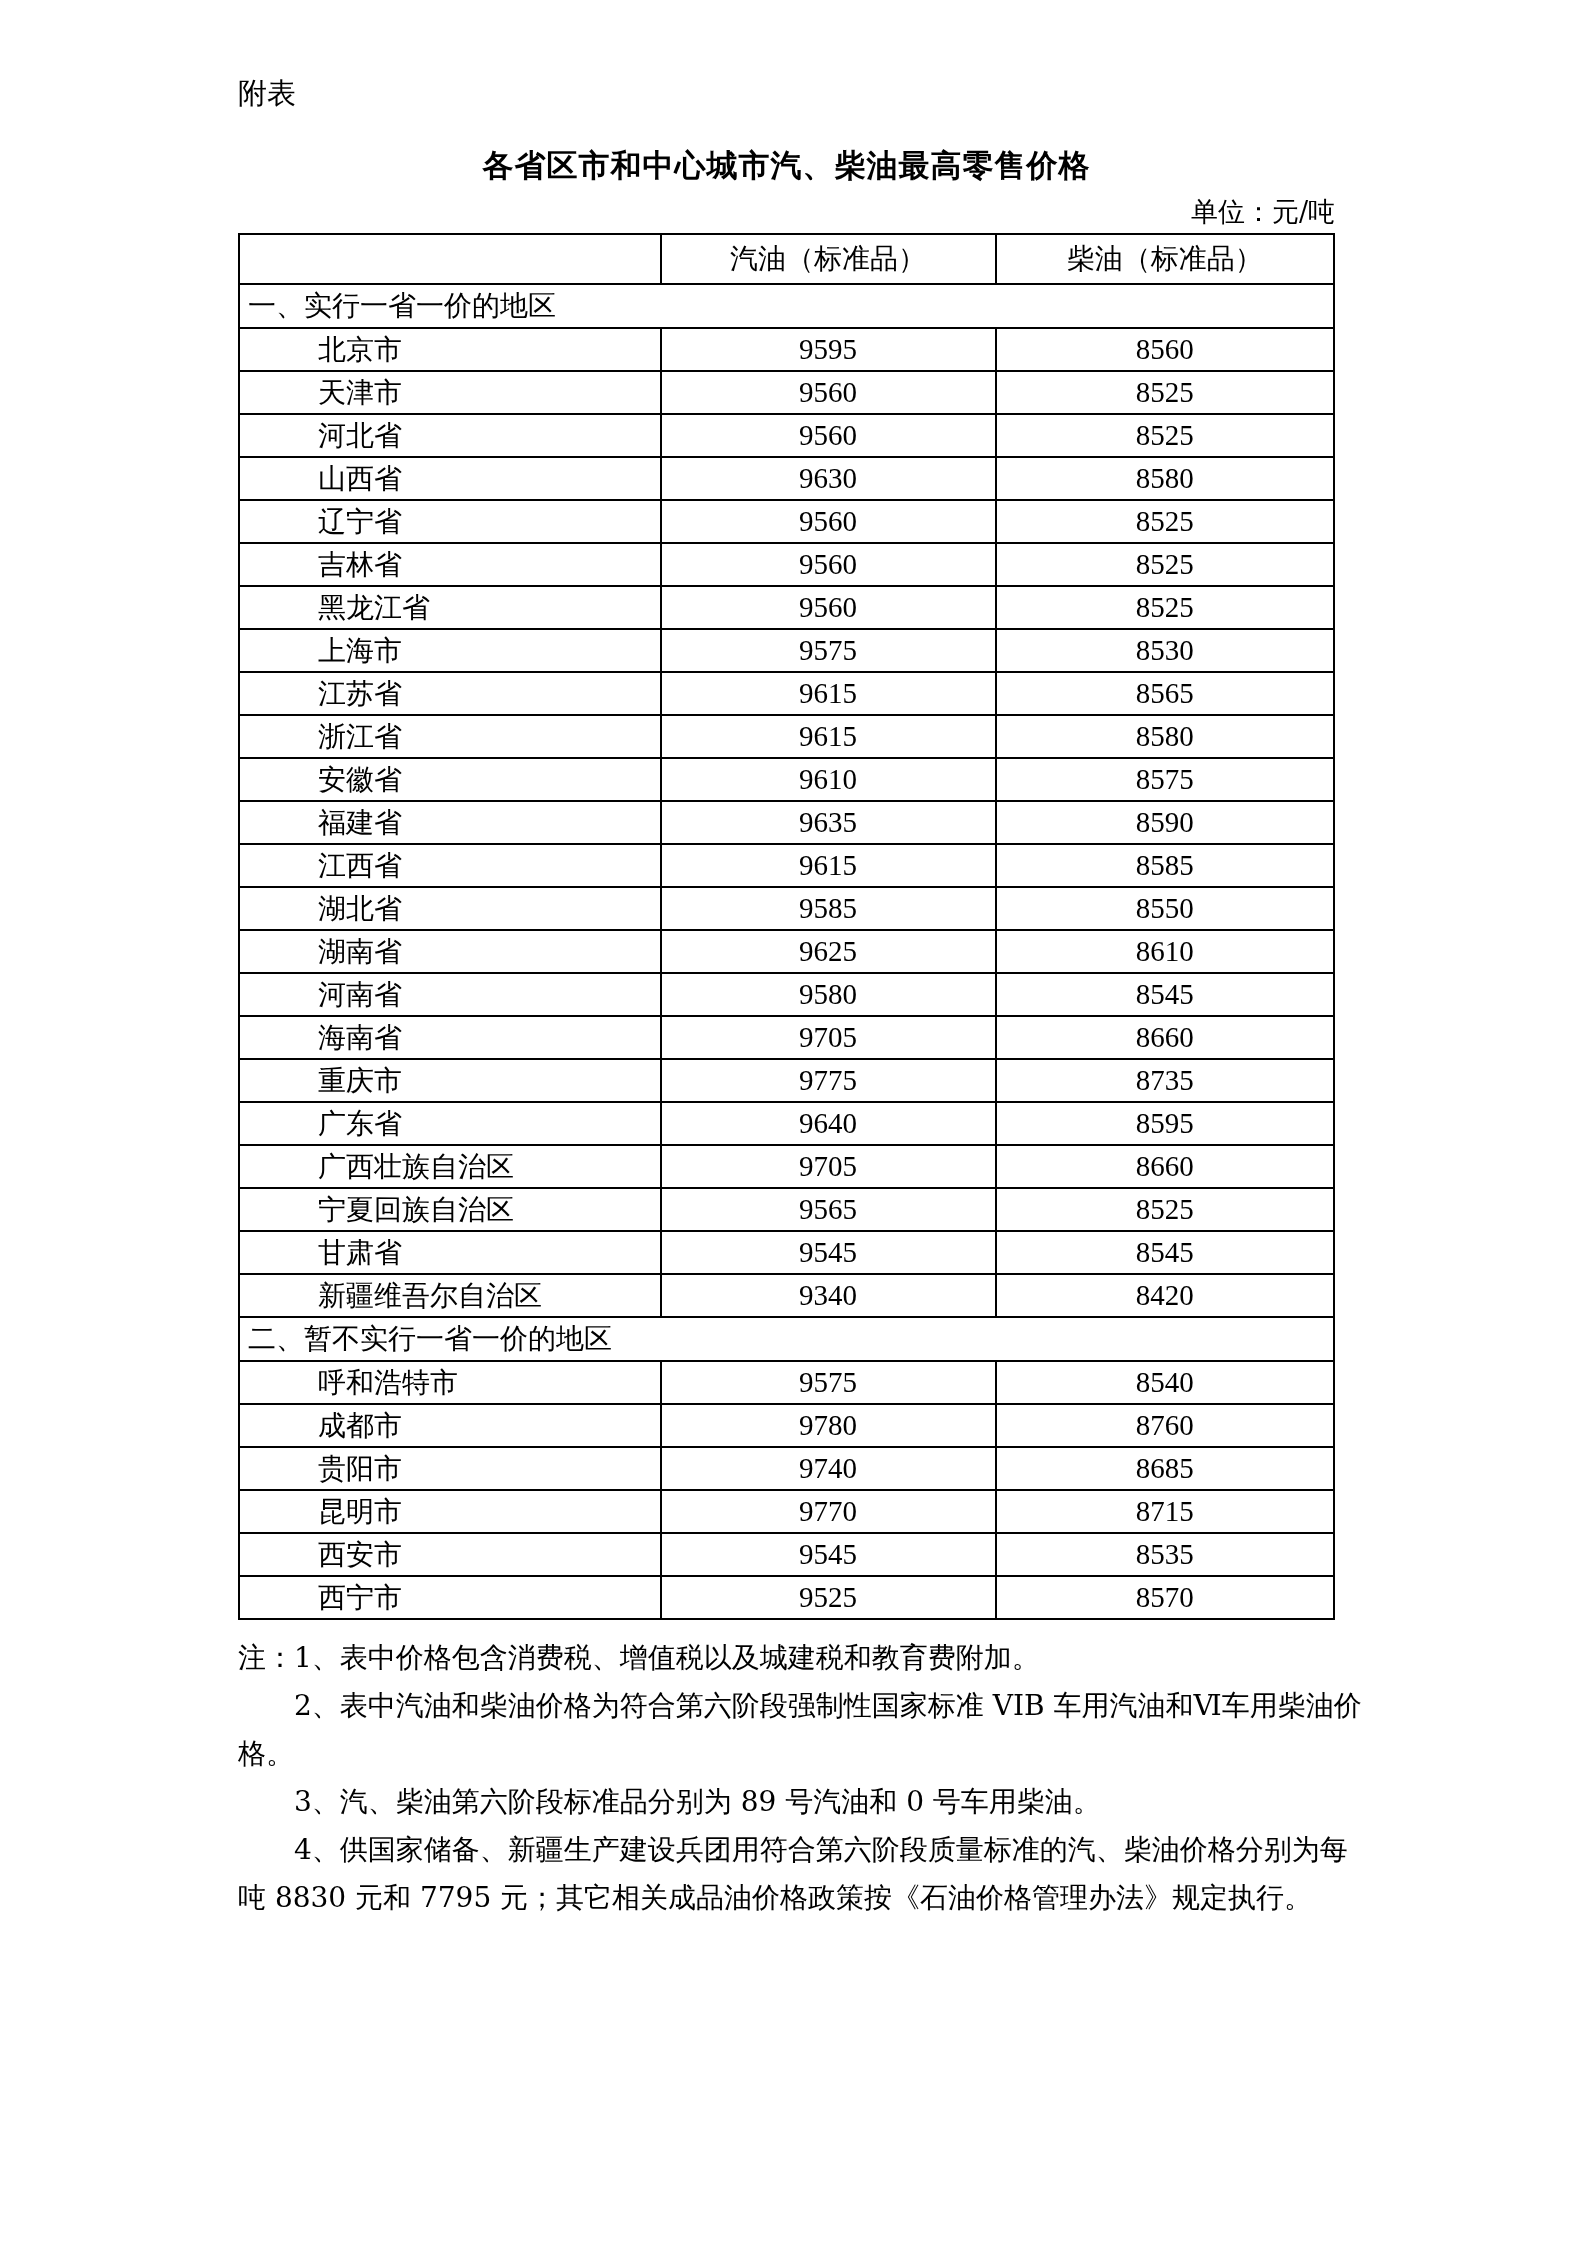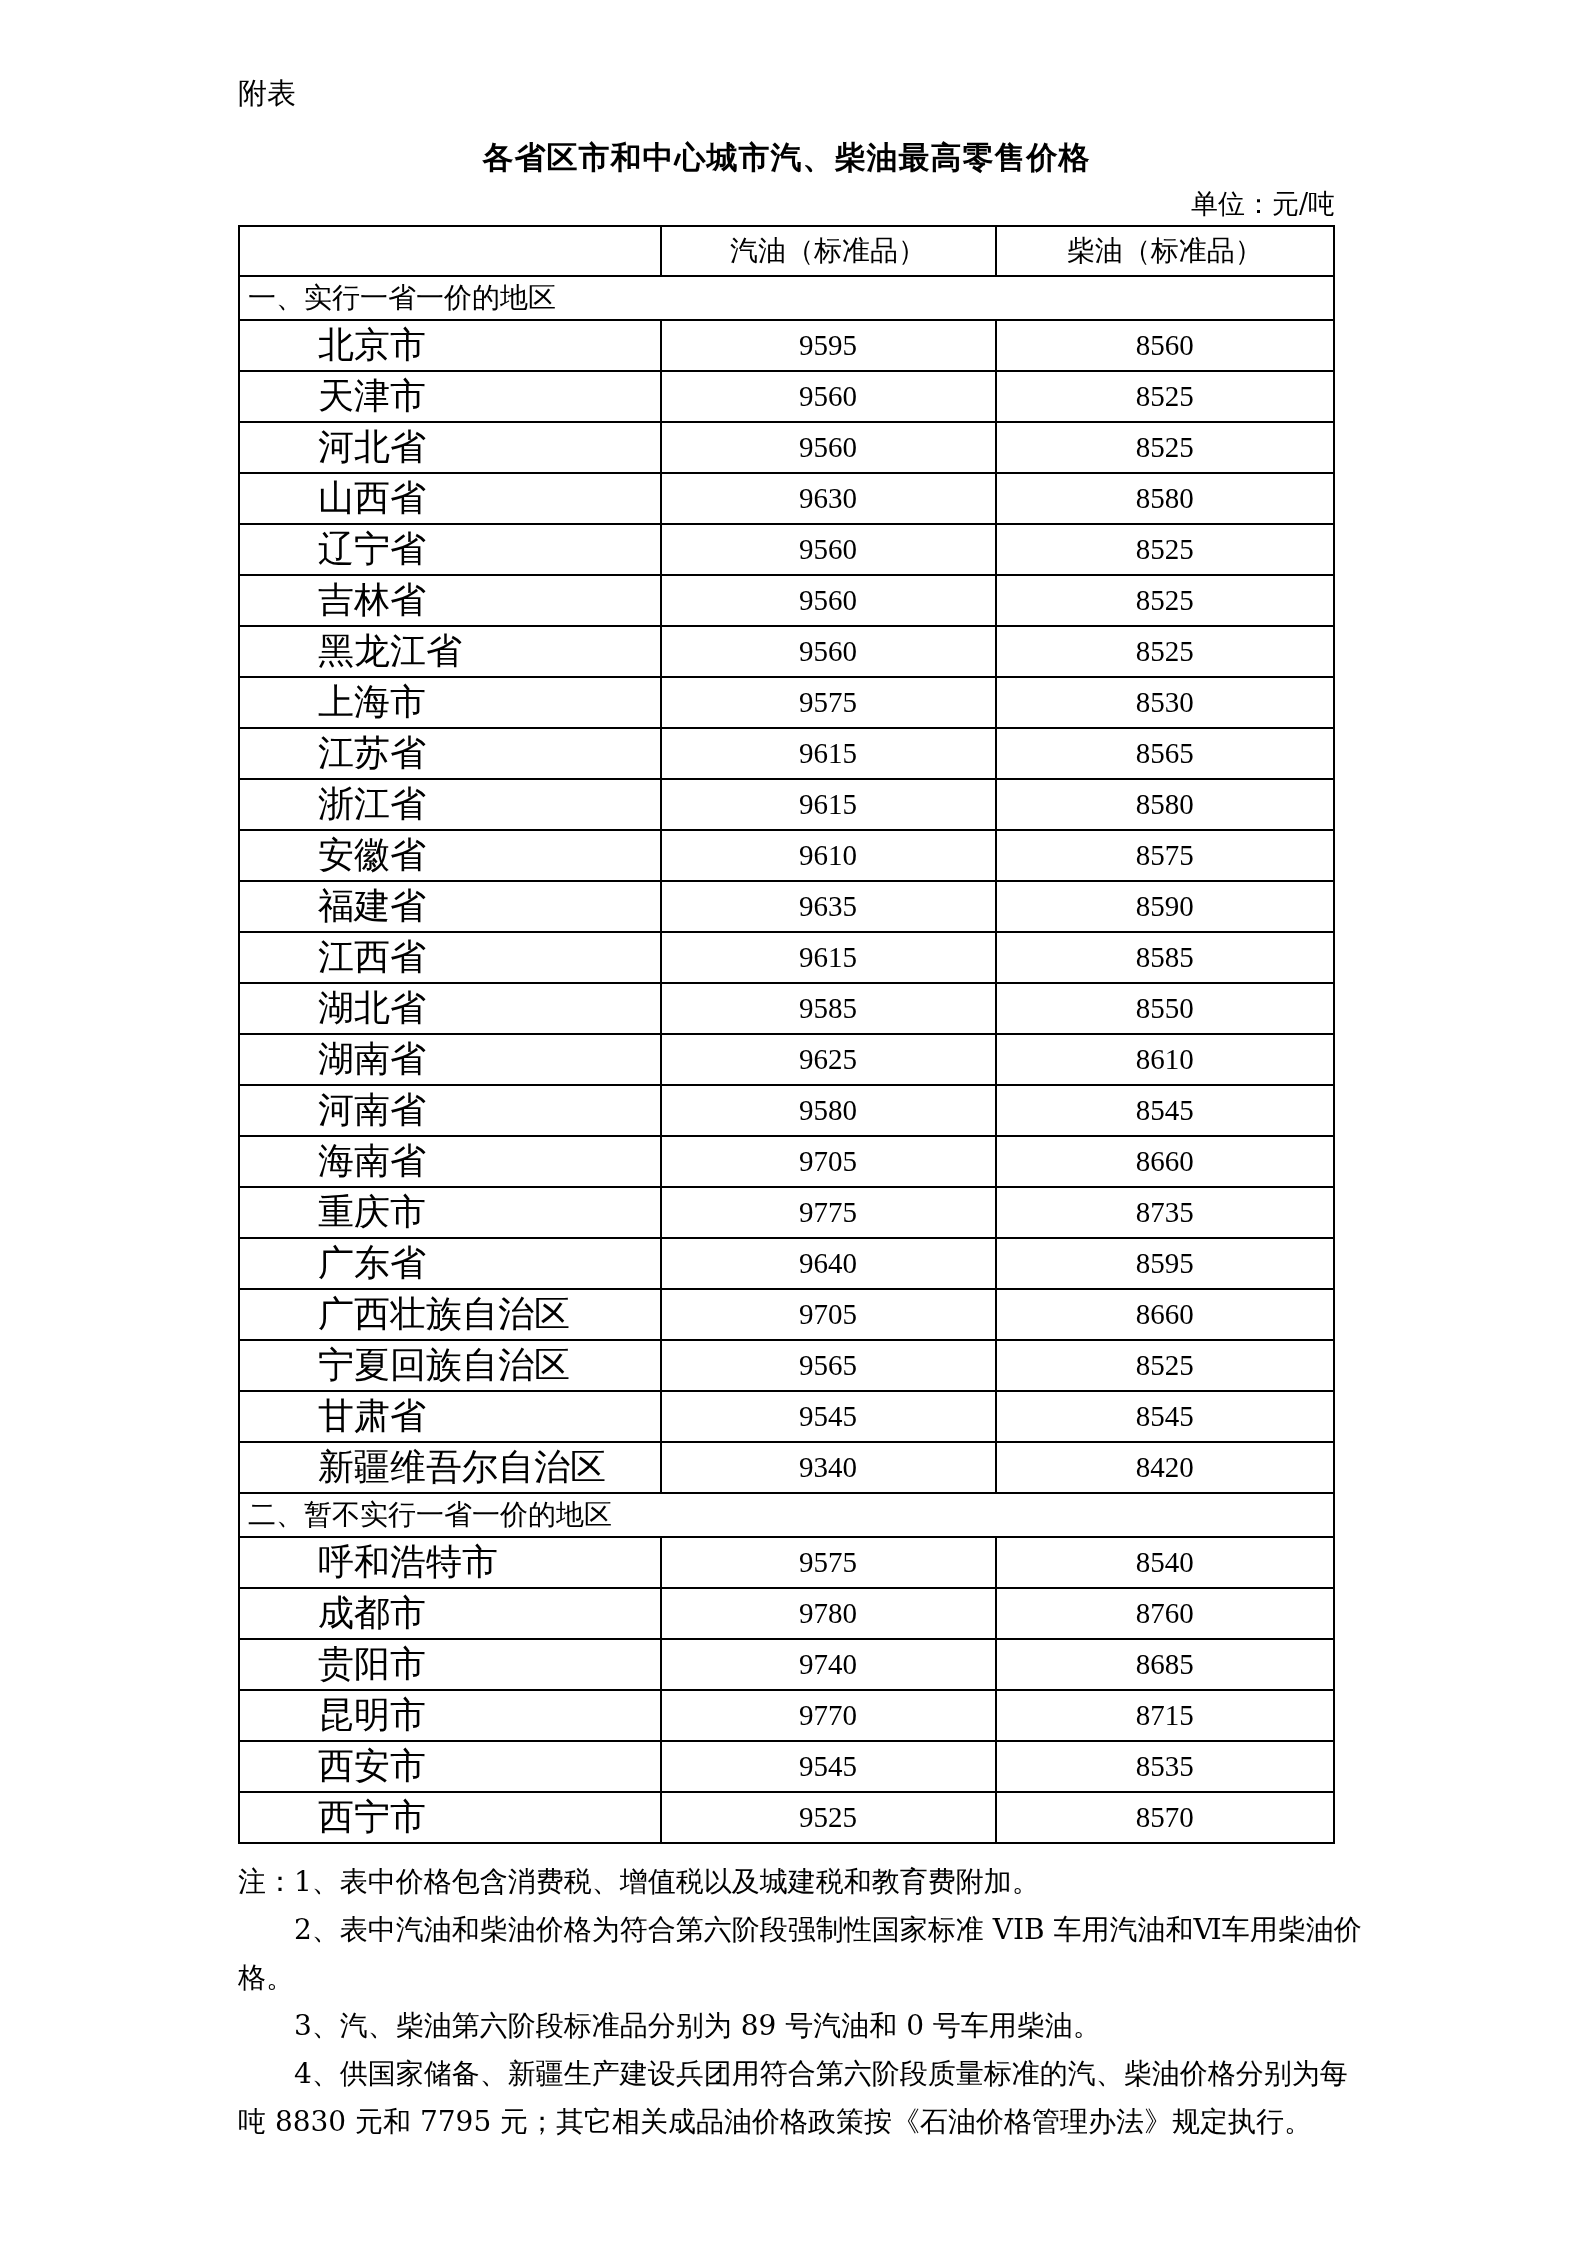--- a/index.html
+++ b/index.html
@@ -17,21 +17,21 @@
   .content {
     margin-left: 238px;
     margin-right: 252px;
     padding-top: 76px;
   }
   .doc-label {
     font-size: 29px;
     line-height: 34px;
   }
   .doc-title {
-    margin-top: 28px;
+    margin-top: 36px;
     text-align: center;
     font-family: "DejaVu Sans", "Liberation Sans", sans-serif;
     font-weight: bold;
     font-size: 31px;
     line-height: 38px;
     letter-spacing: 1px;
   }
   .unit-line {
     margin-top: 12px;
     margin-bottom: 5px;
@@ -59,21 +59,21 @@
     vertical-align: middle;
   }
   td.section-cell {
     height: 42px;
     font-size: 28px;
     padding-left: 8px;
     vertical-align: middle;
   }
   td.region-cell {
     height: 41px;
-    font-size: 36px;
+    font-size: 28px;
     padding-left: 78px;
     vertical-align: middle;
   }
   td.num-cell {
     text-align: center;
     vertical-align: middle;
     font-family: "Liberation Serif", "DejaVu Serif", serif;
     font-size: 29px;
   }
   .notes {

